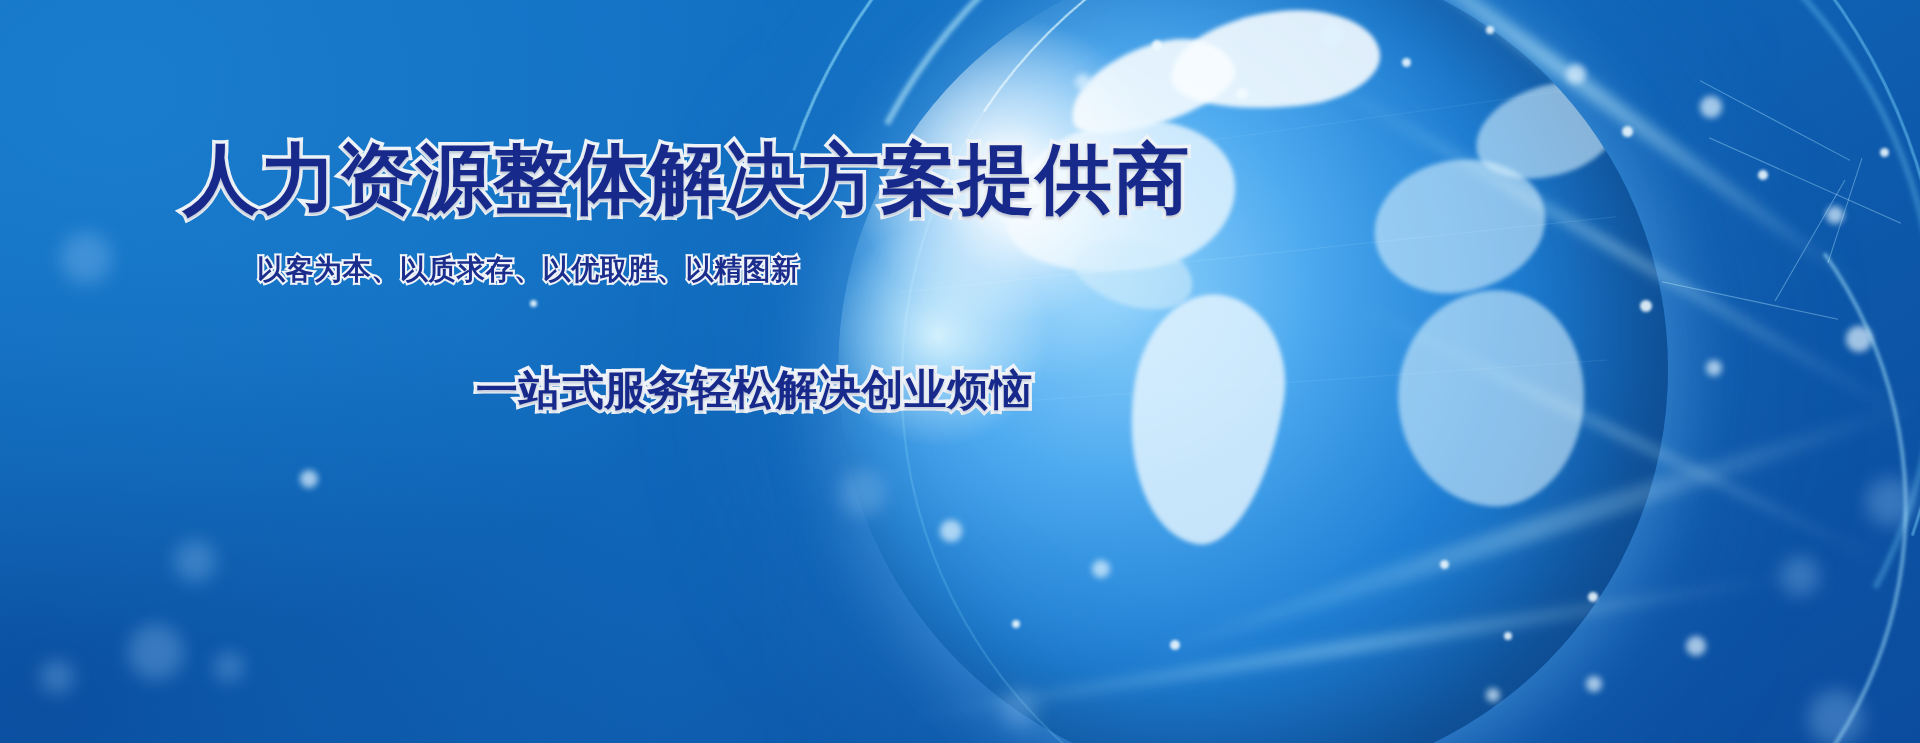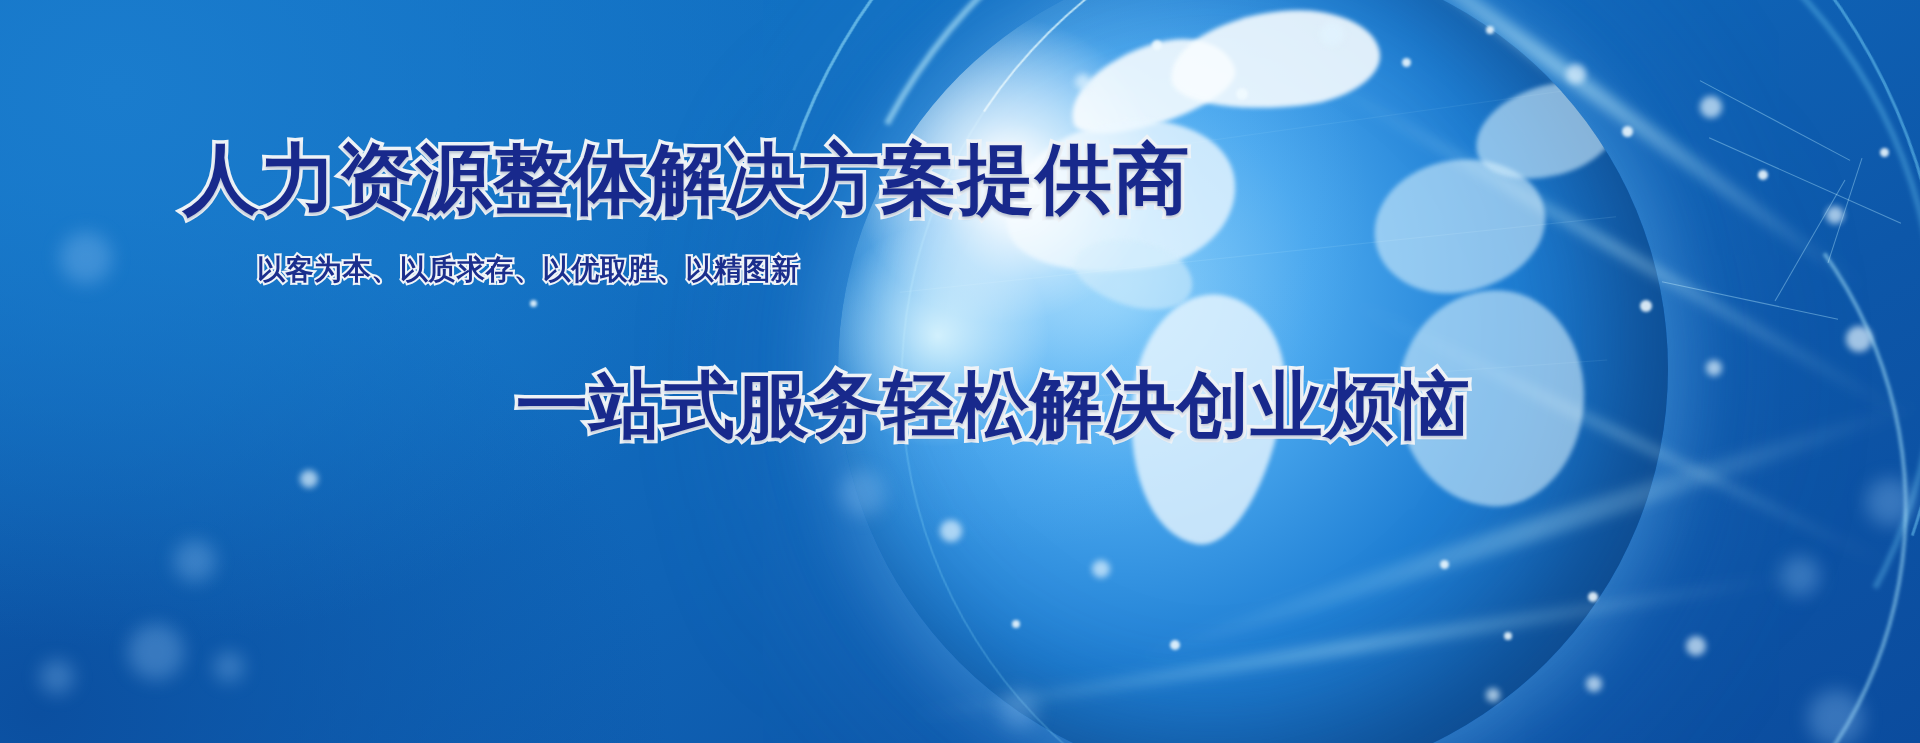--- a/index.html
+++ b/index.html
@@ -90,22 +90,22 @@
     margin-left:35px;
   }
   .phone{
     left:1029px;top:255px;
     font-size:41px;line-height:1;
     color:#a8152f;
     -webkit-text-stroke:4px #f6f8fa;
     paint-order:stroke fill;
   }
   .tagline{
-    left:516px;top:369px;
-    font-size:72px;line-height:1;
+    left:476px;top:369px;
+    font-size:42px;line-height:1;
     color:#18298c;
     -webkit-text-stroke:7px #eff3f7;
     paint-order:stroke fill;
     text-shadow:0 2px 3px rgba(10,40,90,.22);
   }
 </style>
 </head>
 <body>
 
 <div id="stage">

